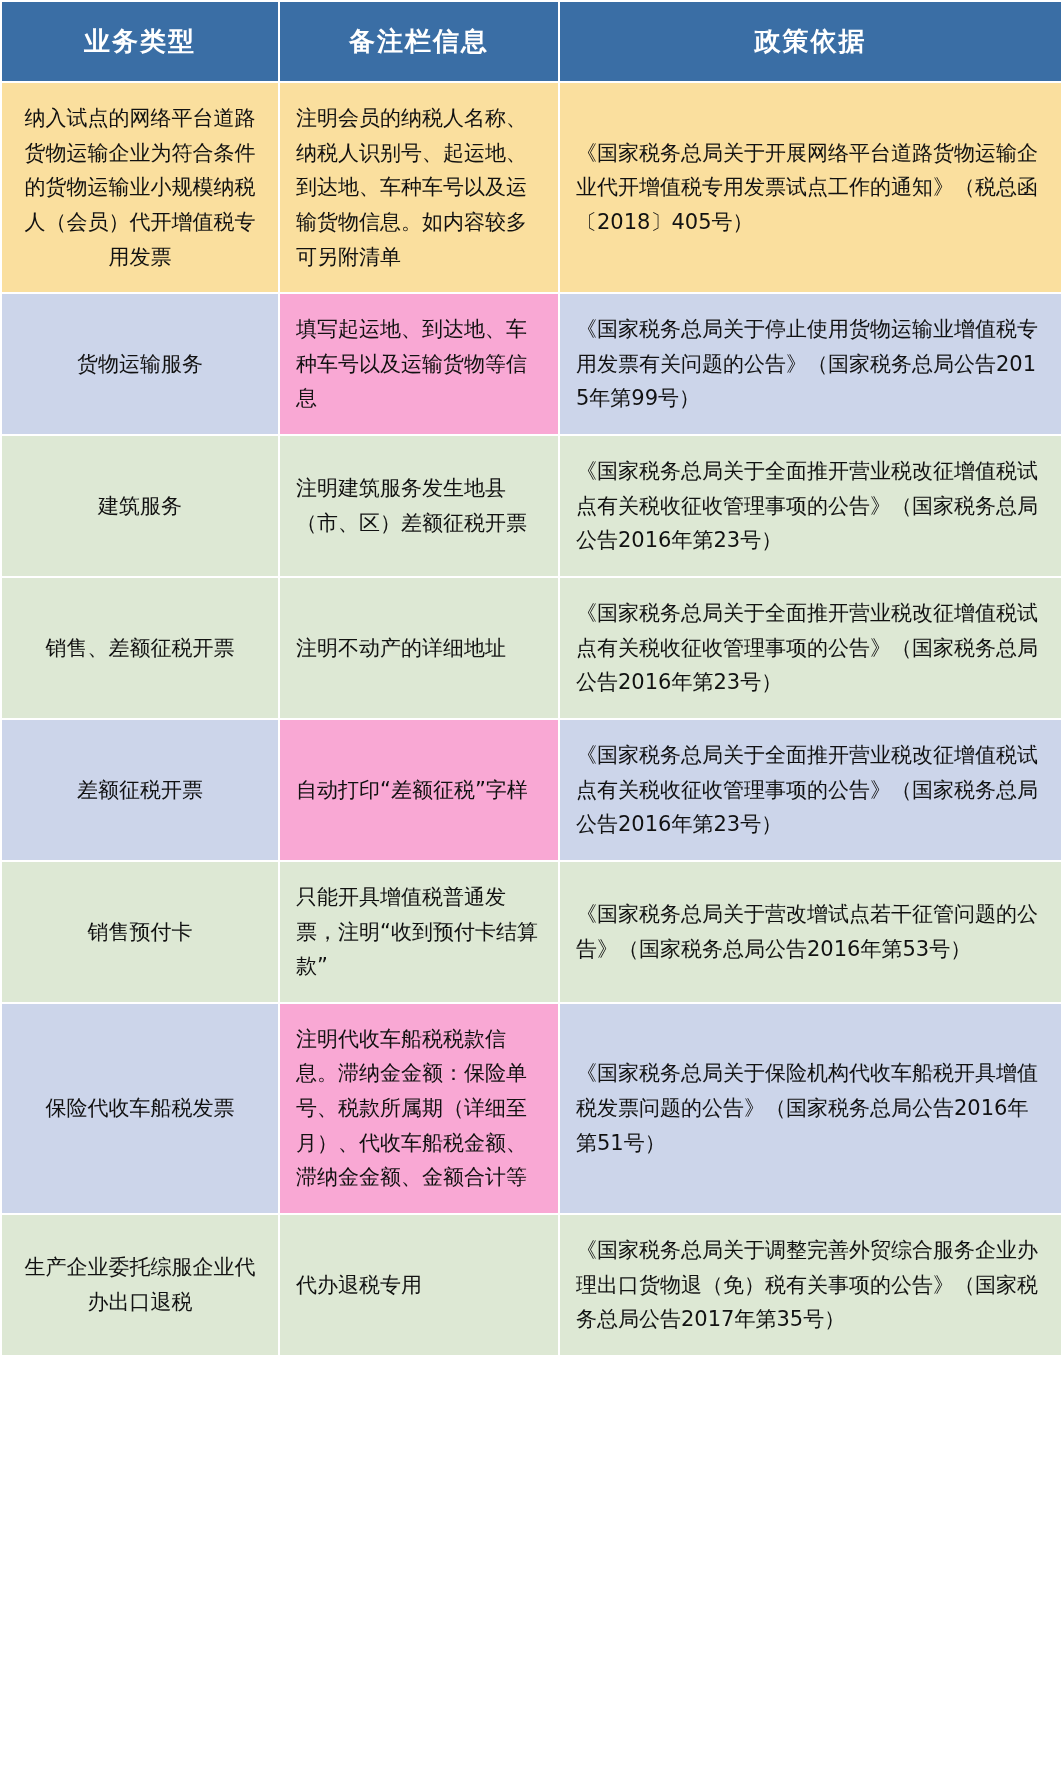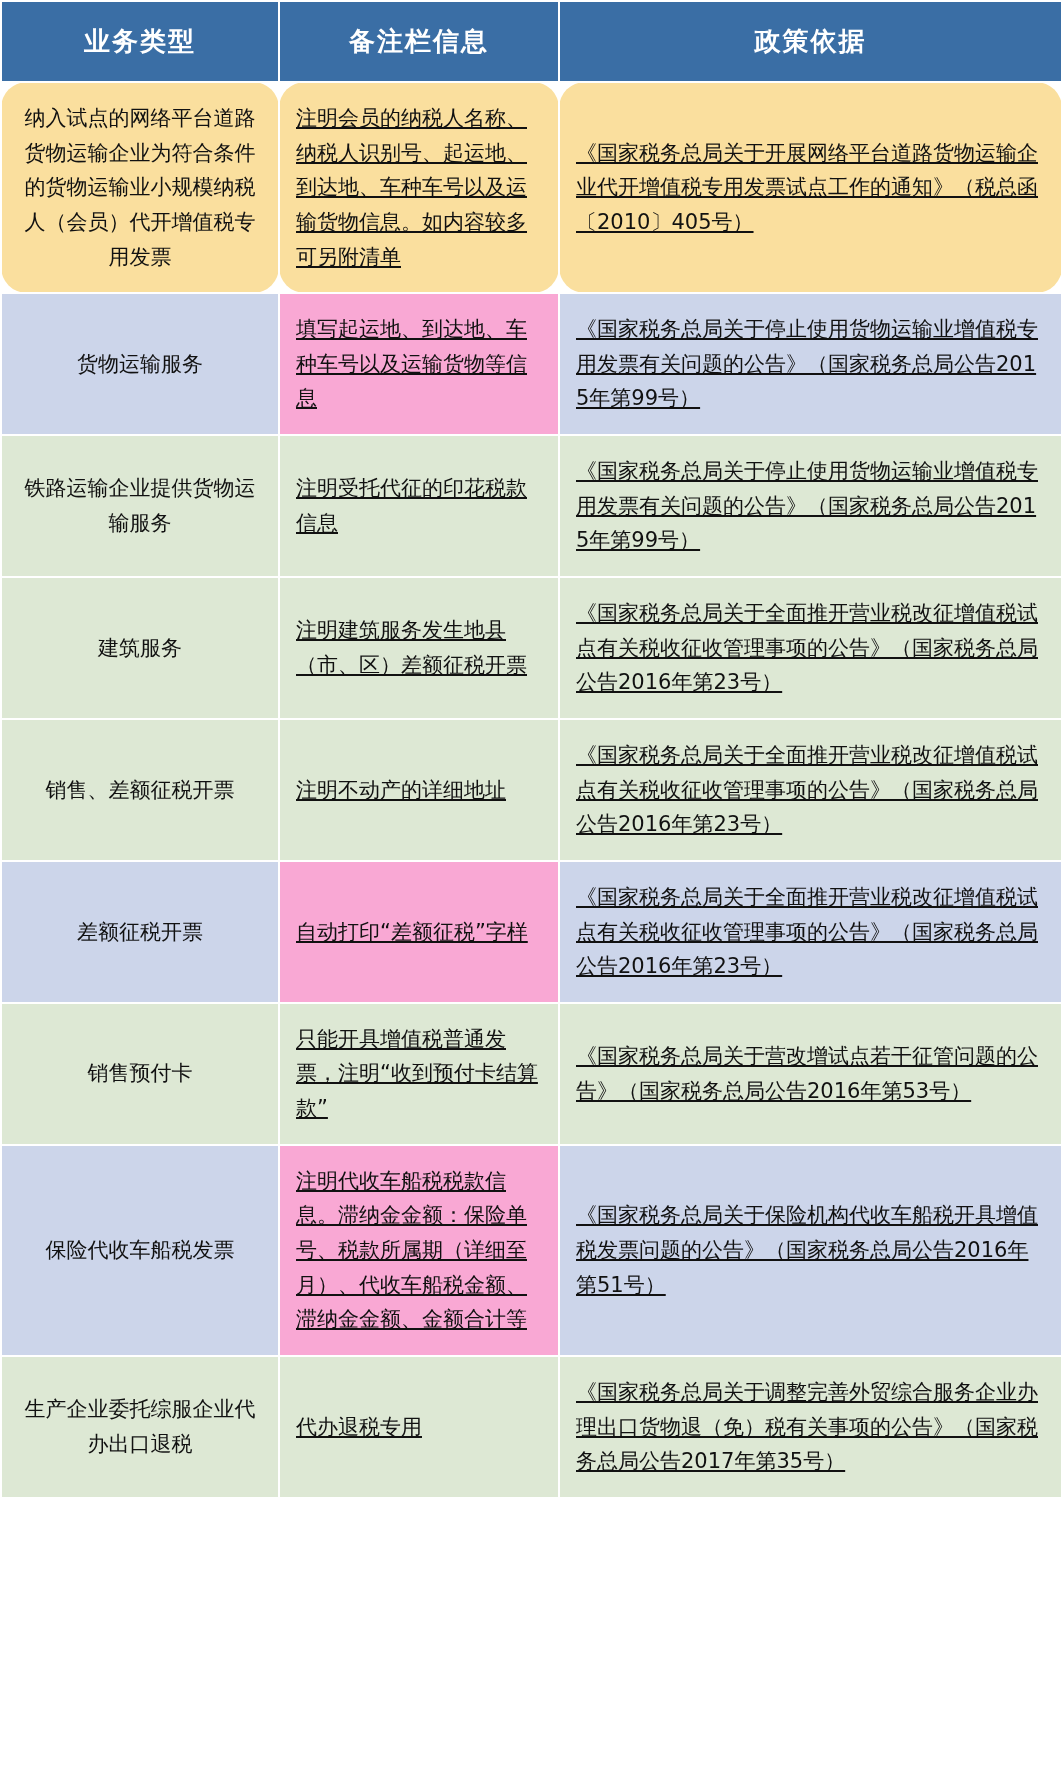--- a/index.html
+++ b/index.html
@@ -38,25 +38,23 @@
     line-height: 1.65;
     color: #111111;
     vertical-align: middle;
     word-break: break-all;
   }
   td.cell-type {
     text-align: center;
   }
   td.cell-note, td.cell-basis {
     text-align: left;
-    text-decoration: underline;
   }
   tr.row-highlight td.cell {
     background: #fadf9e;
-    border-radius: 26px;
   }
   tr.row-blue td.cell-type { background: #ccd5ea; }
   tr.row-blue td.cell-note { background: #f9a8d4; }
   tr.row-blue td.cell-basis { background: #ccd5ea; }
   tr.row-green td.cell-type { background: #dde8d4; }
   tr.row-green td.cell-note { background: #dde8d4; }
   tr.row-green td.cell-basis { background: #dde8d4; }
 </style>
 </head>
 <body>
@@ -71,30 +69,25 @@
     <tr>
       <th class="header-cell">业务类型</th>
       <th class="header-cell">备注栏信息</th>
       <th class="header-cell">政策依据</th>
     </tr>
   </thead>
   <tbody id="table-body">
       <tr class="row-highlight">
         <td class="cell cell-type">纳入试点的网络平台道路货物运输企业为符合条件的货物运输业小规模纳税人（会员）代开增值税专用发票</td>
         <td class="cell cell-note">注明会员的纳税人名称、纳税人识别号、起运地、到达地、车种车号以及运输货物信息。如内容较多可另附清单</td>
-        <td class="cell cell-basis">《国家税务总局关于开展网络平台道路货物运输企业代开增值税专用发票试点工作的通知》（税总函〔2010〕405号）</td>
+        <td class="cell cell-basis">《国家税务总局关于开展网络平台道路货物运输企业代开增值税专用发票试点工作的通知》（税总函〔2018〕405号）</td>
       </tr>
       <tr class="row-blue">
         <td class="cell cell-type">货物运输服务</td>
         <td class="cell cell-note">填写起运地、到达地、车种车号以及运输货物等信息</td>
-        <td class="cell cell-basis">《国家税务总局关于停止使用货物运输业增值税专用发票有关问题的公告》（国家税务总局公告2015年第99号）</td>
-      </tr>
-      <tr class="row-green">
-        <td class="cell cell-type">铁路运输企业提供货物运输服务</td>
-        <td class="cell cell-note">注明受托代征的印花税款信息</td>
         <td class="cell cell-basis">《国家税务总局关于停止使用货物运输业增值税专用发票有关问题的公告》（国家税务总局公告2015年第99号）</td>
       </tr>
       <tr class="row-green">
         <td class="cell cell-type">建筑服务</td>
         <td class="cell cell-note">注明建筑服务发生地县（市、区）差额征税开票</td>
         <td class="cell cell-basis">《国家税务总局关于全面推开营业税改征增值税试点有关税收征收管理事项的公告》（国家税务总局公告2016年第23号）</td>
       </tr>
       <tr class="row-green">
         <td class="cell cell-type">销售、差额征税开票</td>
         <td class="cell cell-note">注明不动产的详细地址</td>

